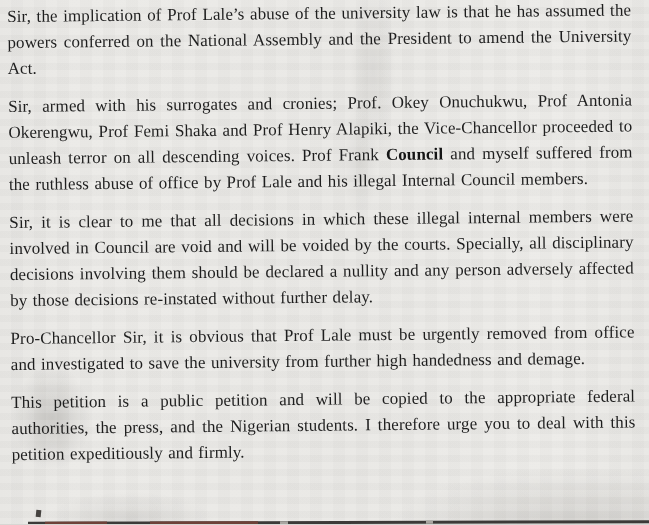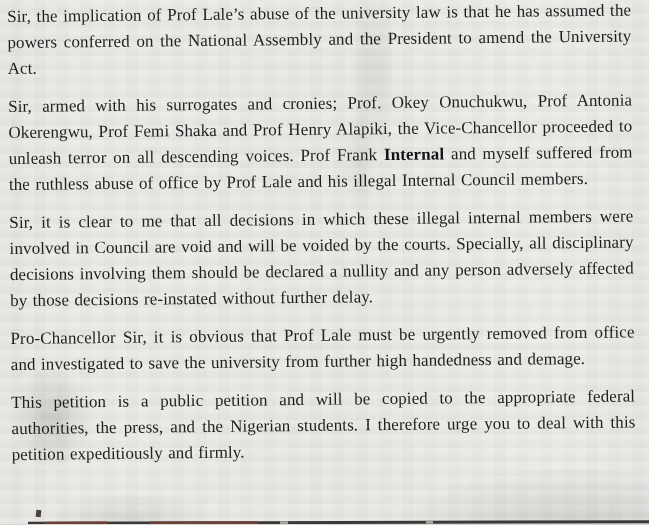--- a/index.html
+++ b/index.html
@@ -66,21 +66,21 @@
 </style>
 </head>
 <body>
 
 <div class="page">
   <div class="texture"></div>
 
   <div class="letter-body">
     <p><span>Sir, the implication of Prof Lale’s abuse of the university law is that he has assumed the powers conferred on the National Assembly and the President to amend the University Act.</span></p>
 
-    <p><span>Sir, armed with his surrogates and cronies; Prof. Okey Onuchukwu, Prof Antonia Okerengwu, Prof Femi Shaka and Prof Henry Alapiki, the Vice-Chancellor proceeded to unleash terror on all descending voices. Prof Frank </span><span class="bold">Internal</span><span> and myself suffered from the ruthless abuse of office by Prof Lale and his illegal Internal Council members.</span></p>
+    <p><span>Sir, armed with his surrogates and cronies; Prof. Okey Onuchukwu, Prof Antonia Okerengwu, Prof Femi Shaka and Prof Henry Alapiki, the Vice-Chancellor proceeded to unleash terror on all descending voices. Prof Frank </span><span class="bold">Council</span><span> and myself suffered from the ruthless abuse of office by Prof Lale and his illegal Internal Council members.</span></p>
 
     <p><span>Sir, it is clear to me that all decisions in which these illegal internal members were involved in Council are void and will be voided by the courts. Specially, all disciplinary decisions involving them should be declared a nullity and any person adversely affected by those decisions re-instated without further delay.</span></p>
 
     <p><span>Pro-Chancellor Sir, it is obvious that Prof Lale must be urgently removed from office and investigated to save the university from further high handedness and demage.</span></p>
 
     <p><span>This petition is a public petition and will be copied to the appropriate federal authorities, the press, and the Nigerian students. I therefore urge you to deal with this petition expeditiously and firmly.</span></p>
   </div>
 
   <div class="tiny-mark"></div>
 

